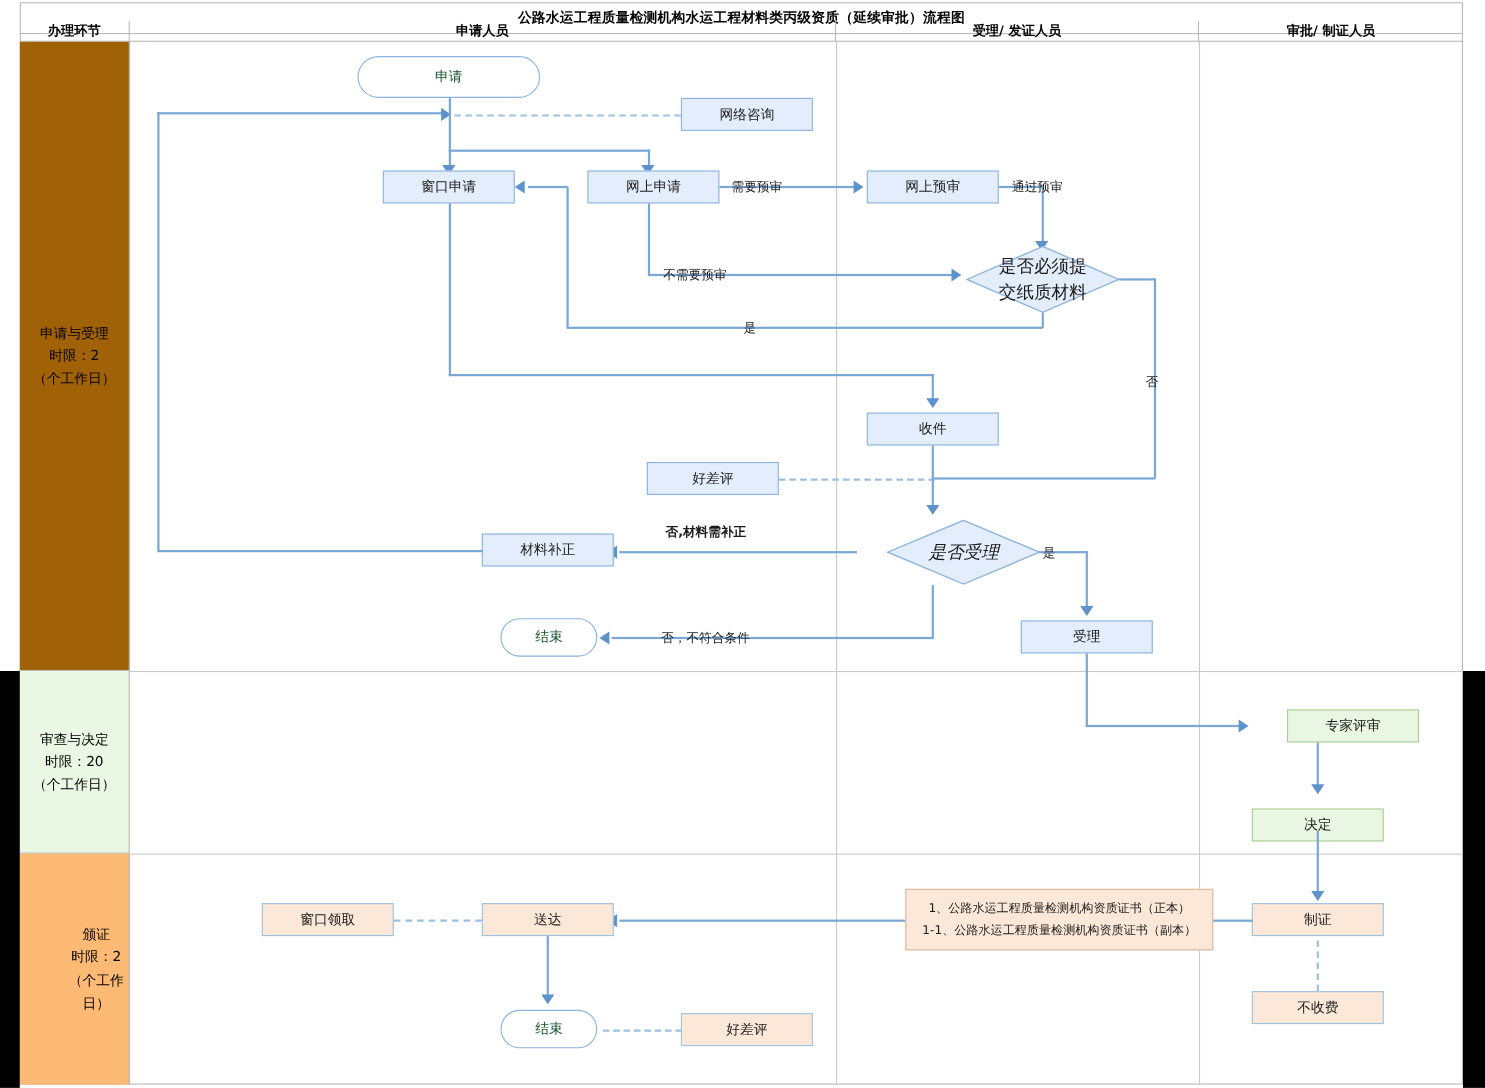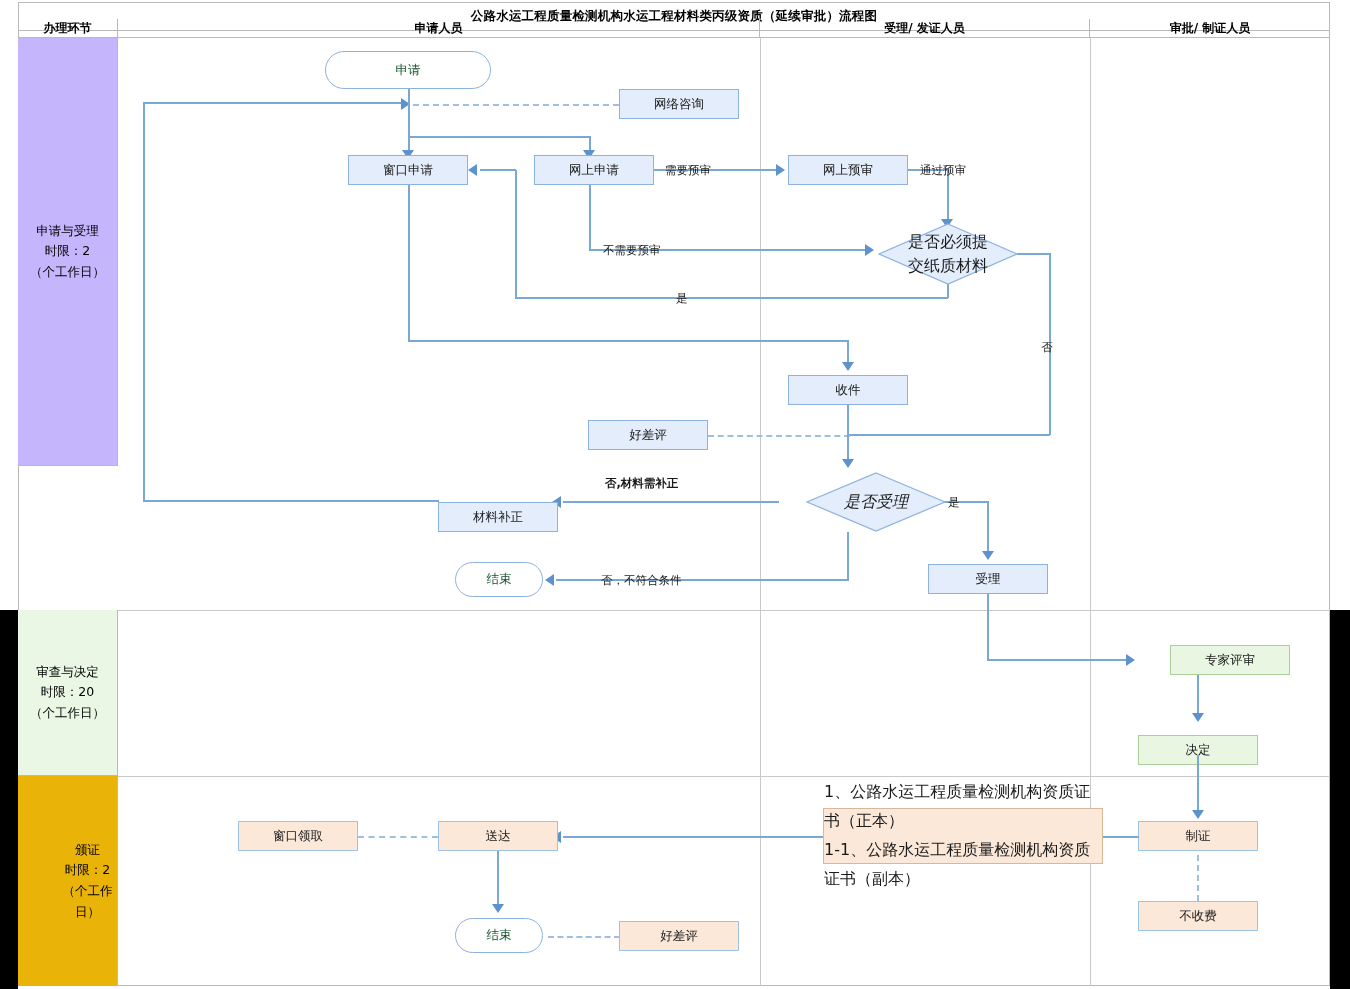--- a/index.html
+++ b/index.html
@@ -19,23 +19,23 @@
   .hdr-0{left:18px;width:100px;border-right:1px solid #b9b9b9;}
   .hdr-1{left:118px;width:642px;border-right:1px solid #b9b9b9;}
   .hdr-2{left:760px;width:330px;border-right:1px solid #b9b9b9;}
   .hdr-3{left:1090px;width:240px;}
 
   
   .lane-label{position:absolute;left:18px;width:100px;box-sizing:border-box;
               border-right:1px solid #b9b9b9;border-bottom:1px solid #b9b9b9;
               display:flex;align-items:center;justify-content:center;text-align:center;
               font-size:12.5px;color:#000;line-height:1.65;}
-  .lane-a{top:38px;height:428px;background:#c4b5fd;}
+  .lane-a{top:38px;height:572px;background:#a16207;}
   .lane-b{top:610px;height:166px;background:#e9f7e4;}
-  .lane-c{top:776px;height:210px;background:#eab308;border-bottom:none;padding-left:40px;}
+  .lane-c{top:776px;height:210px;background:#fdba74;border-bottom:none;padding-left:40px;}
 
   
   .lane-sep{position:absolute;left:118px;width:1212px;height:0;border-top:1px solid #c9c9c9;}
 
   
   .col-div{position:absolute;width:0;border-left:1px solid #c9c9c9;}
 
   
   .node{position:absolute;box-sizing:border-box;display:flex;align-items:center;justify-content:center;
         text-align:center;font-size:12.5px;color:#1a1a1a;line-height:1.45;}
@@ -55,21 +55,21 @@
   .dash-v{position:absolute;width:0;border-left:2px dashed #9dc0e2;}
   .arw{position:absolute;width:0;height:0;}
   .arw-d{border-left:6px solid transparent;border-right:6px solid transparent;border-top:9px solid #5d92cb;}
   .arw-r{border-top:6px solid transparent;border-bottom:6px solid transparent;border-left:9px solid #5d92cb;}
   .arw-l{border-top:6px solid transparent;border-bottom:6px solid transparent;border-right:9px solid #5d92cb;}
 
   .elabel{position:absolute;font-size:11.5px;color:#1a1a1a;white-space:nowrap;background:transparent;}
 
   .cert-box{position:absolute;box-sizing:border-box;background:#fbe8d8;border:1px solid #d9b79a;
             display:flex;flex-direction:column;align-items:center;justify-content:center;
-            font-size:16px;color:#1a1a1a;line-height:1.8;}
+            font-size:11px;color:#1a1a1a;line-height:1.8;}
 
   .edge-band{position:absolute;background:#000000;}
 </style>
 </head>
 <body>
 
 <div id="page">
 
   <div class="frame"></div>
 
@@ -183,21 +183,21 @@
     <svg class="dshape" viewBox="0 0 140 60" preserveAspectRatio="none">
       <polygon points="70,1 139,30 70,59 1,30" fill="#e3edfb" stroke="#8cb3dd" stroke-width="1.2"></polygon>
     </svg>
     <div class="dlabel">是否受理</div>
   </div>
 
   <div class="ln lh" style="left:563px;top:501px;width:216px;"></div>
   <div class="arw arw-l" style="left:552px;top:496px;"></div>
   <div class="elabel" style="left:605px;top:476px;font-weight:bold;">否,材料需补正</div>
 
-  <div class="node n-blue" style="left:438px;top:502px;width:120px;height:30px;">材料补正</div>
+  <div class="node n-blue" style="left:438px;top:485px;width:120px;height:30px;">材料补正</div>
   <div class="ln lh" style="left:143px;top:500px;width:296px;"></div>
 
   <div class="ln lv" style="left:847px;top:532px;height:48px;"></div>
   <div class="ln lh" style="left:556px;top:579px;width:293px;"></div>
   <div class="arw arw-l" style="left:545px;top:574px;"></div>
   <div class="elabel" style="left:601px;top:573px;">否，不符合条件</div>
 
   <div class="node n-term" style="left:455px;top:562px;width:88px;height:35px;">结束</div>
 
   <div class="ln lh" style="left:917px;top:501px;width:72px;"></div>

